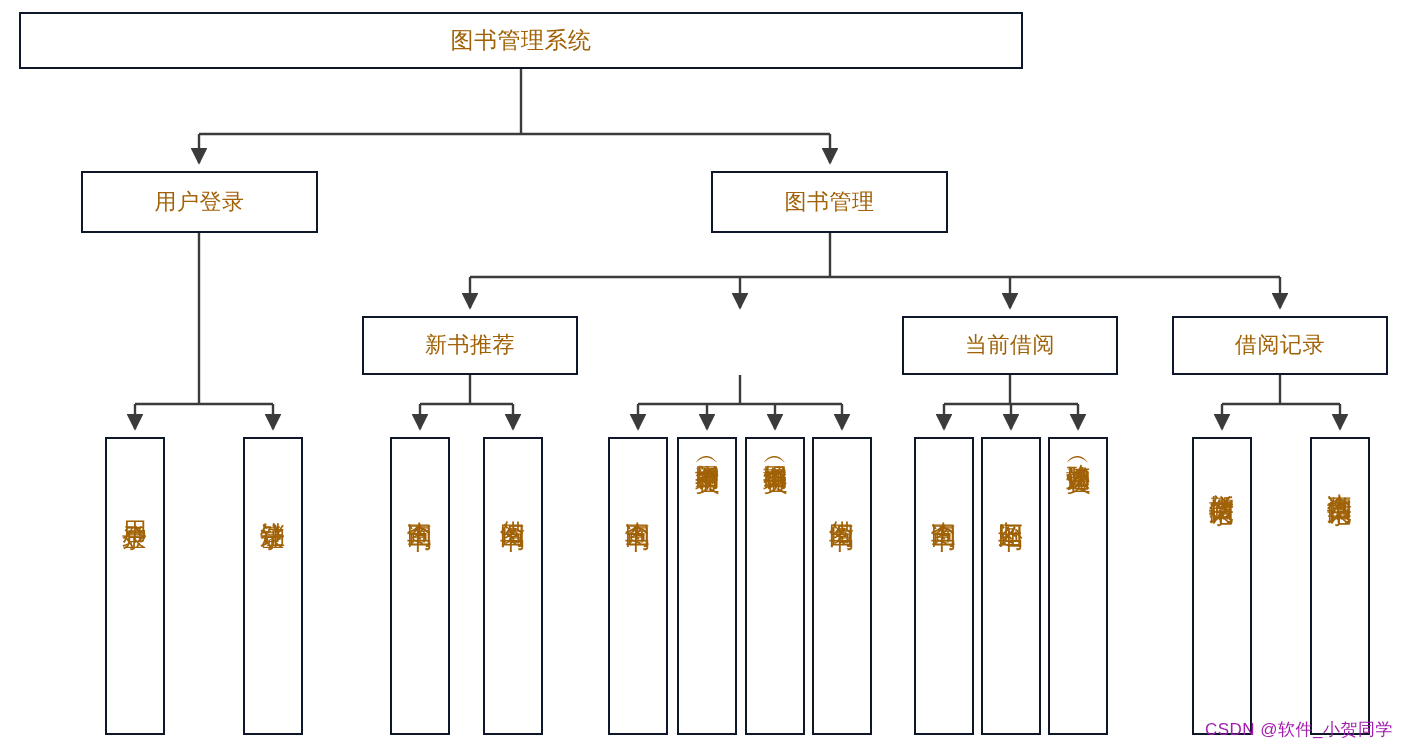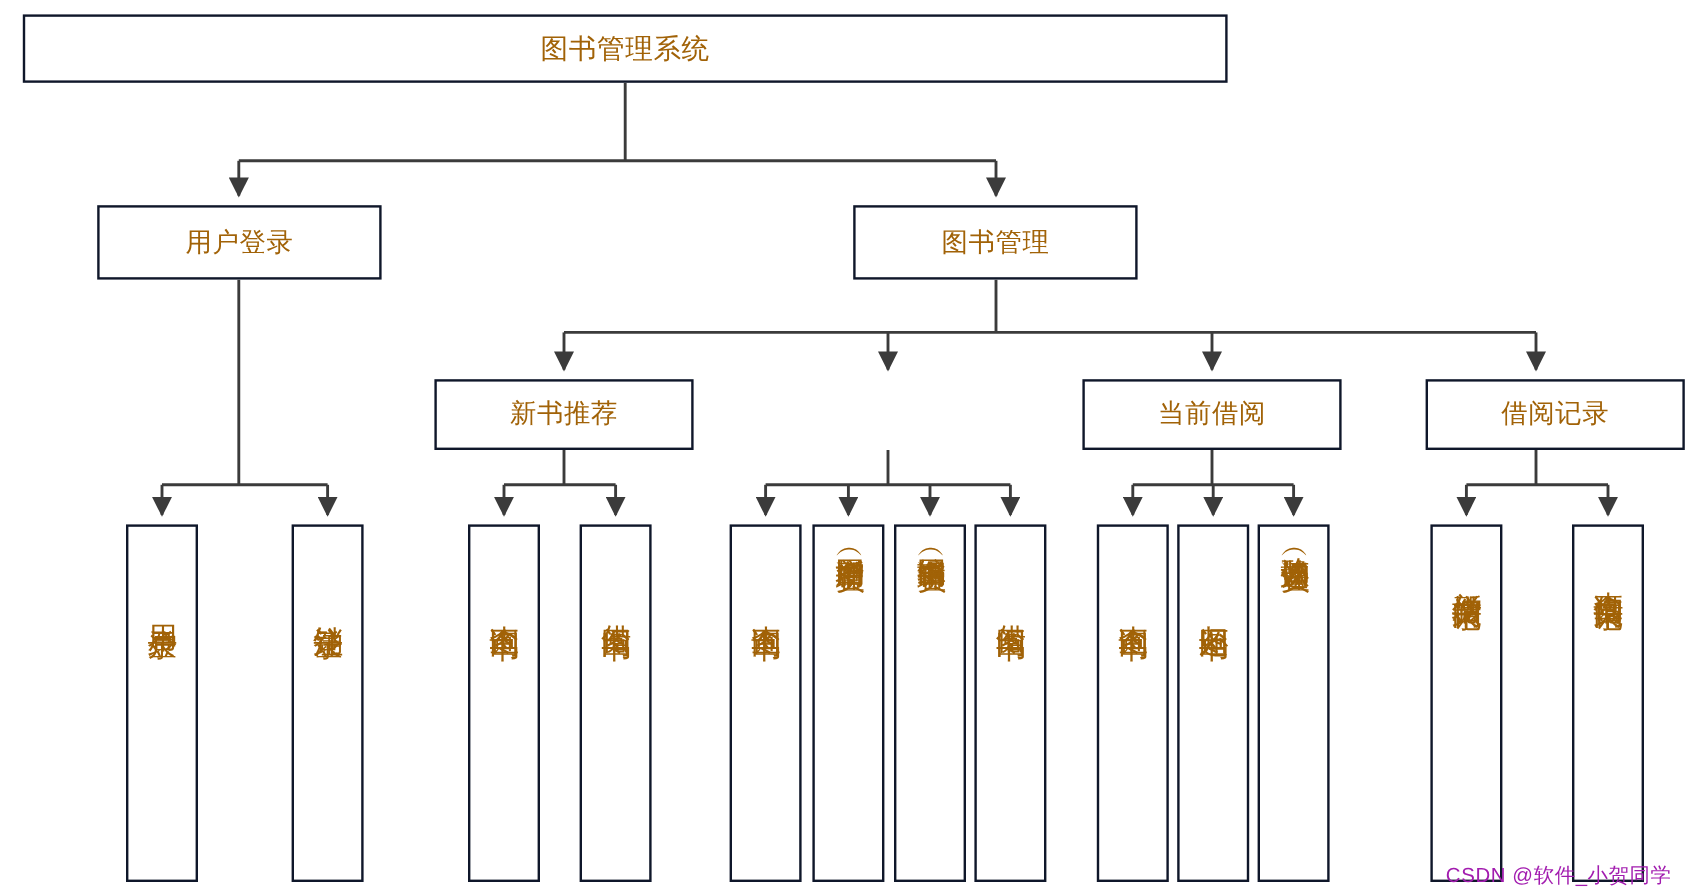--- a/index.html
+++ b/index.html
@@ -141,21 +141,21 @@
   <div class="node horiz" style="left:711px; top:171px; width:237px; height:62px;">
     <span class="label">图书管理</span>
   </div>
 
   <div class="node horiz" style="left:362px; top:316px; width:216px; height:59px;">
     <span class="label">新书推荐</span>
   </div>
   <div class="node horiz" style="left:902px; top:316px; width:216px; height:59px;justify-content:center;">
     <span class="label">当前借阅</span>
   </div>
-  <div class="node horiz" style="left:1172px; top:316px; width:216px; height:59px;margin-left:16px;">
+  <div class="node horiz" style="left:1172px; top:316px; width:216px; height:59px;">
     <span class="label">借阅记录</span>
   </div>
 
   <div class="node vert" style="left:105px; top:437px; width:60px; height:298px; padding-top:62px;">
     <span class="label">用户登录</span>
   </div>
   <div class="node vert" style="left:243px; top:437px; width:60px; height:298px; padding-top:62px;">
     <span class="label">注销登录</span>
   </div>
 

